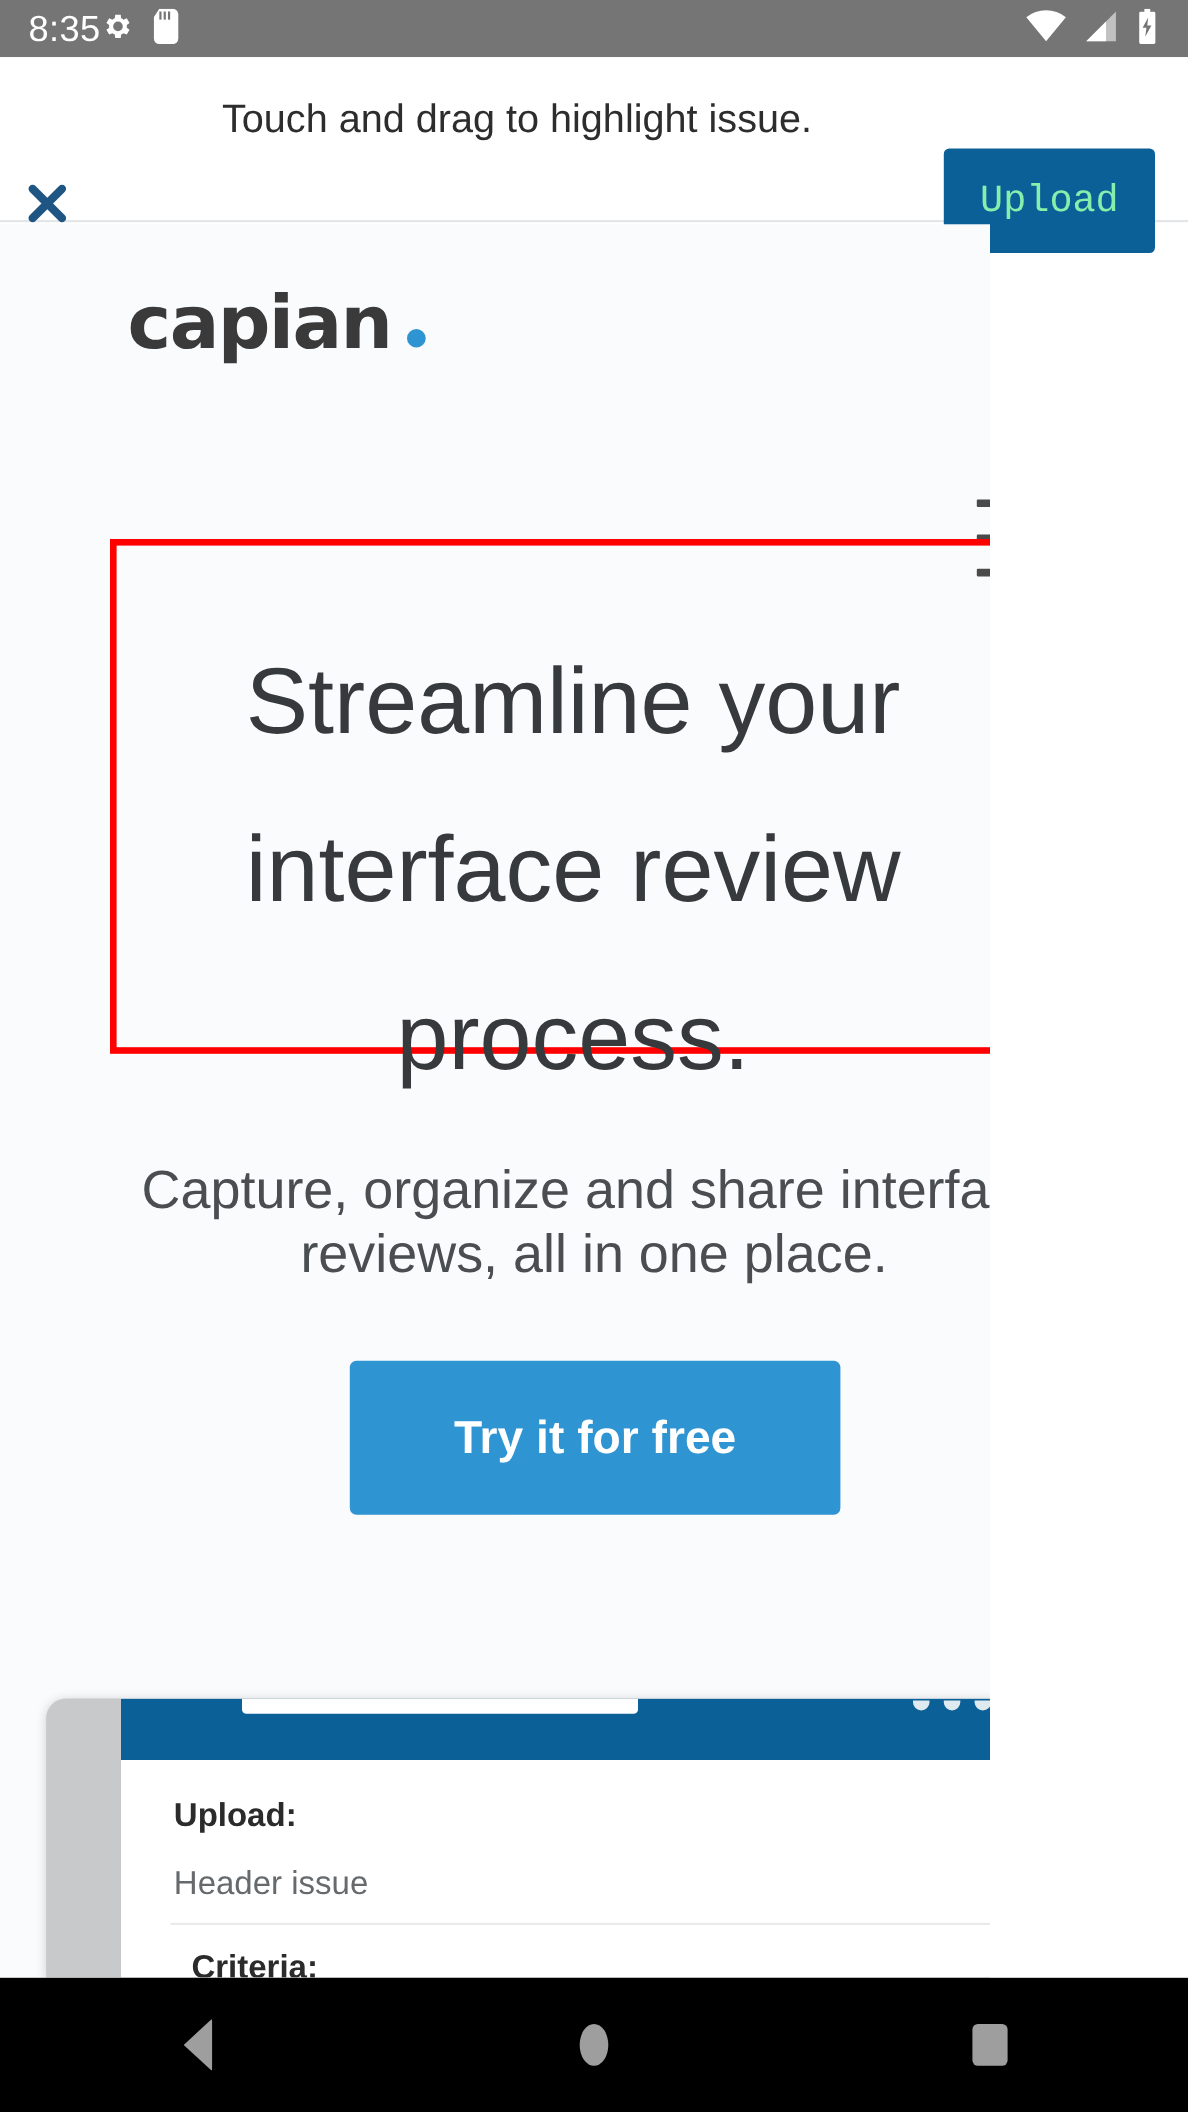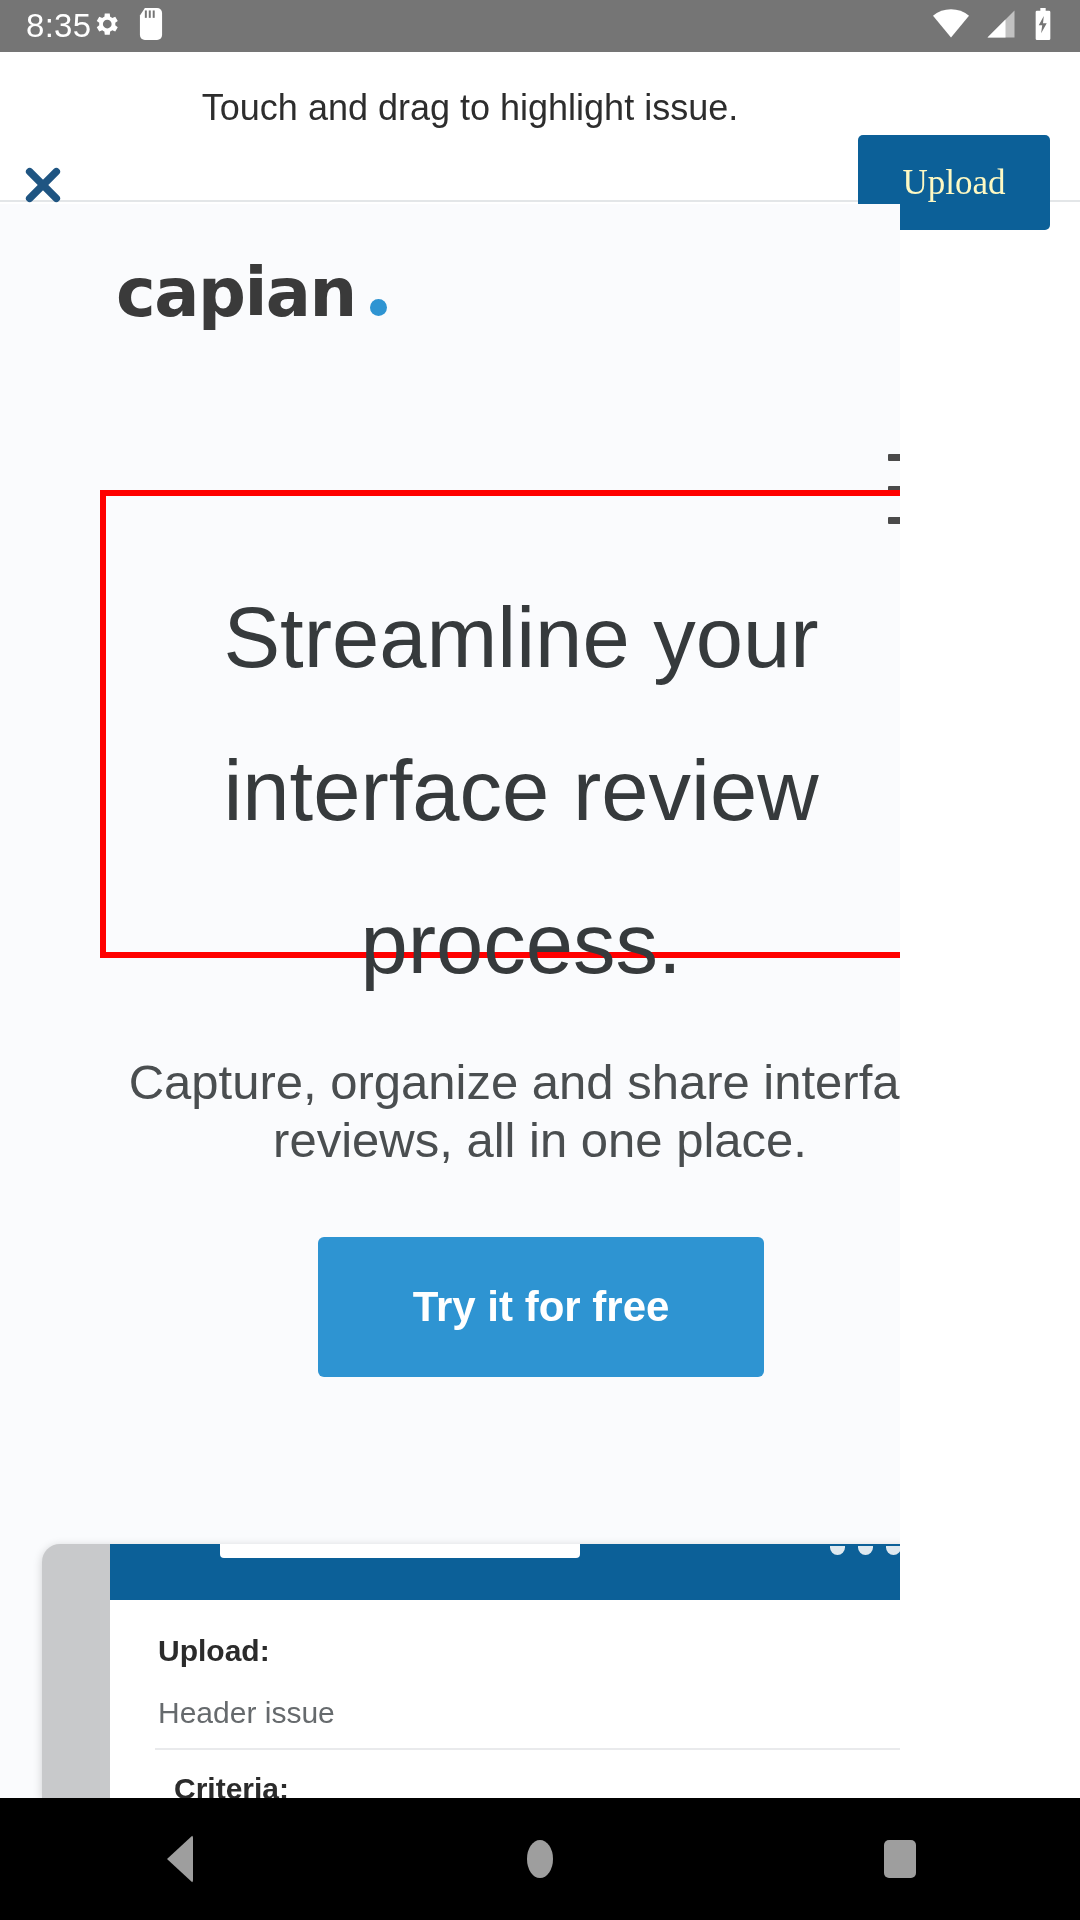--- a/index.html
+++ b/index.html
@@ -70,23 +70,23 @@
     font-size: 36px;
     color: #2d2d2d;
   }
   #upload-btn {
     position: absolute;
     left: 858px; top: 83px;
     width: 192px; height: 95px;
     background: #0c6098;
     border: none;
     border-radius: 5px;
-    color: #fef9c3;
+    color: #86efac;
     font-size: 35px;
-    font-family: Liberation Serif, serif;
+    font-family: Liberation Mono, monospace;
     cursor: pointer;
     display: flex; align-items: center; justify-content: center;
   }
 
   
   #page {
     position: absolute;
     left: 0; top: 204px;
     width: 900px;
     height: 1594px;

